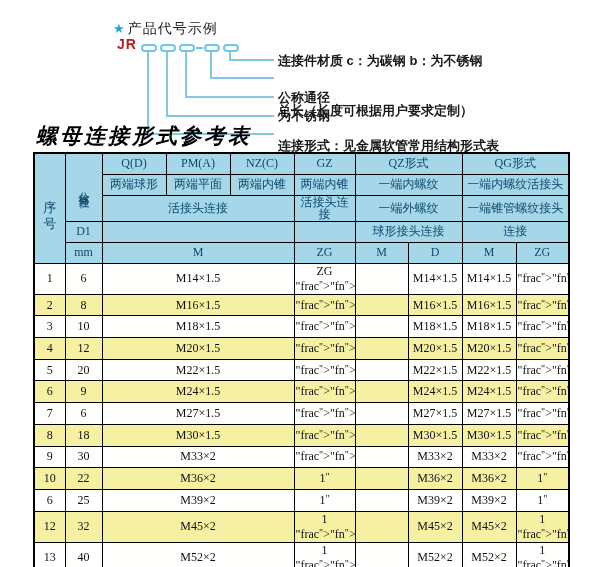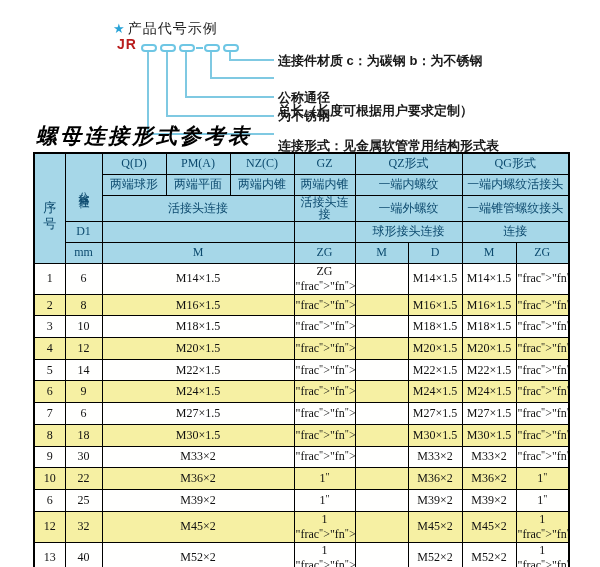--- a/index.html
+++ b/index.html
@@ -224,21 +224,21 @@
         <td>12</td>
         <td colspan="3">M20×1.5</td>
         <td><span class="&lt;span">"</span>frac<span class="inch">"</span>&gt;<span class="&lt;span">"</span>fn<span class="inch">"</span>&gt;1fd&gt;2</td>
         <td></td>
         <td>M20×1.5</td>
         <td>M20×1.5</td>
         <td><span class="&lt;span">"</span>frac<span class="inch">"</span>&gt;<span class="&lt;span">"</span>fn<span class="inch">"</span>&gt;1fd&gt;2</td>
       </tr>
       <tr class="band-white">
         <td>5</td>
-        <td>14</td>
+        <td>20</td>
         <td colspan="3">M22×1.5</td>
         <td><span class="&lt;span">"</span>frac<span class="inch">"</span>&gt;<span class="&lt;span">"</span>fn<span class="inch">"</span>&gt;1fd&gt;2</td>
         <td></td>
         <td>M22×1.5</td>
         <td>M22×1.5</td>
         <td><span class="&lt;span">"</span>frac<span class="inch">"</span>&gt;<span class="&lt;span">"</span>fn<span class="inch">"</span>&gt;1fd&gt;2</td>
       </tr>
       <tr class="band-yellow">
         <td>6</td>
         <td>9</td>

